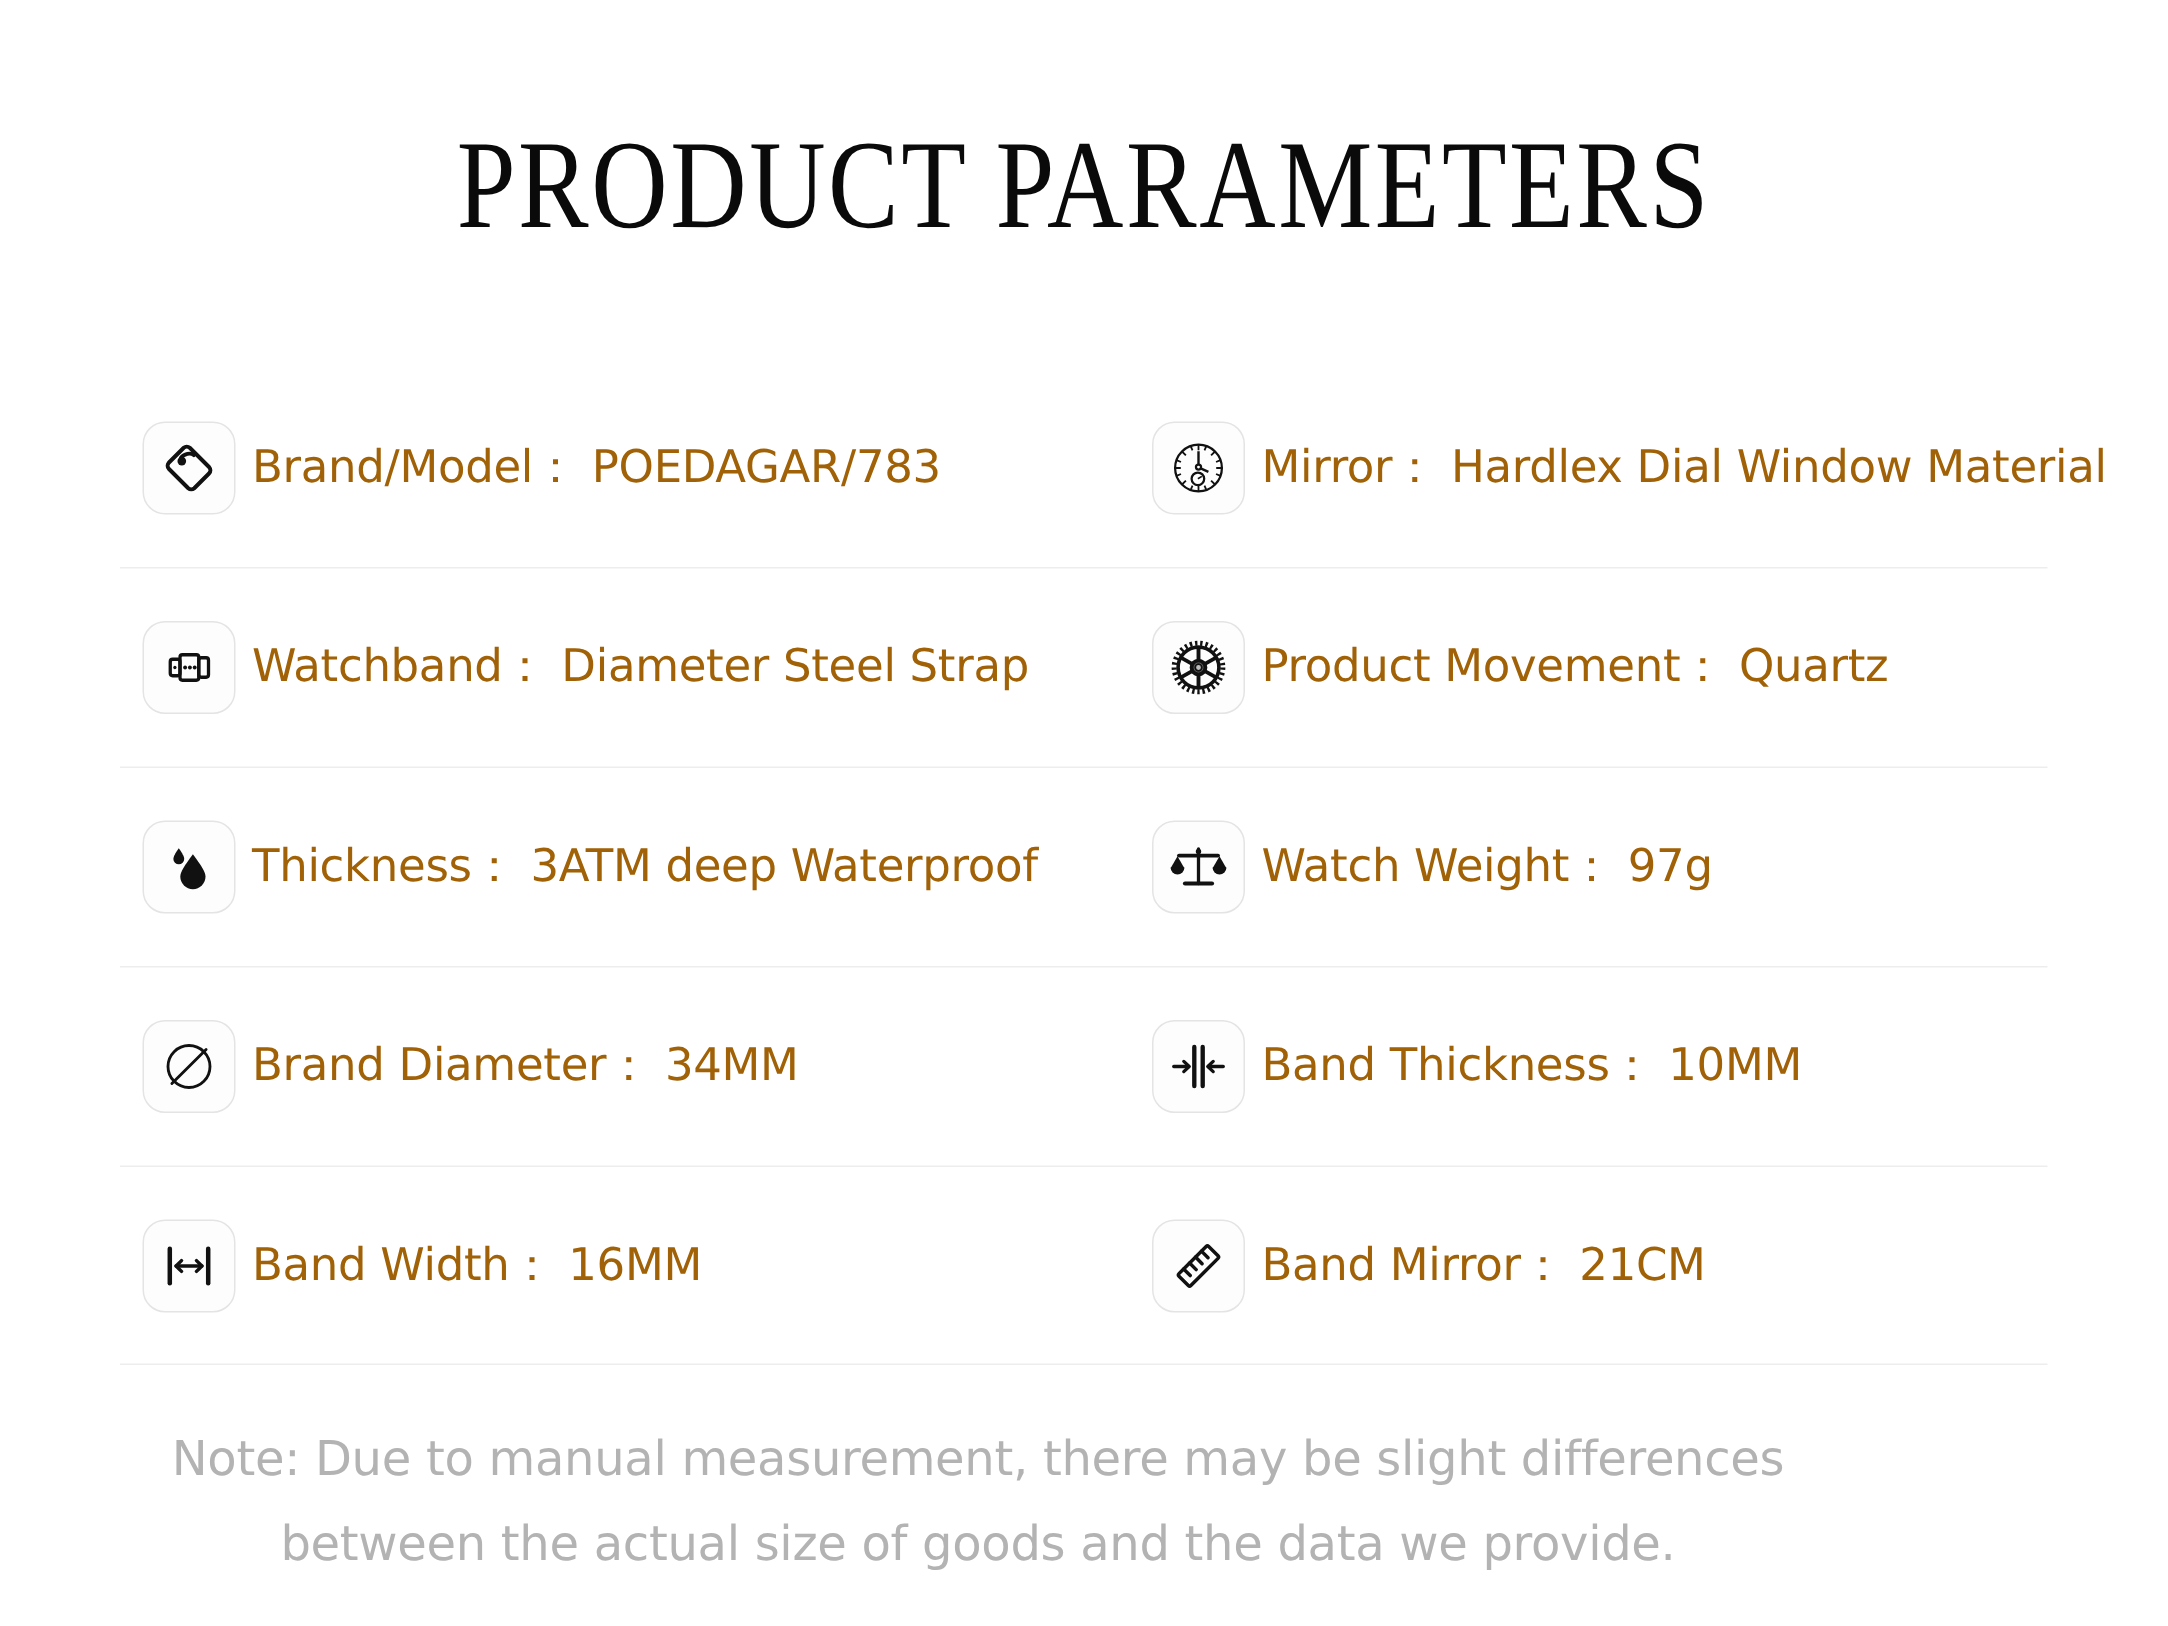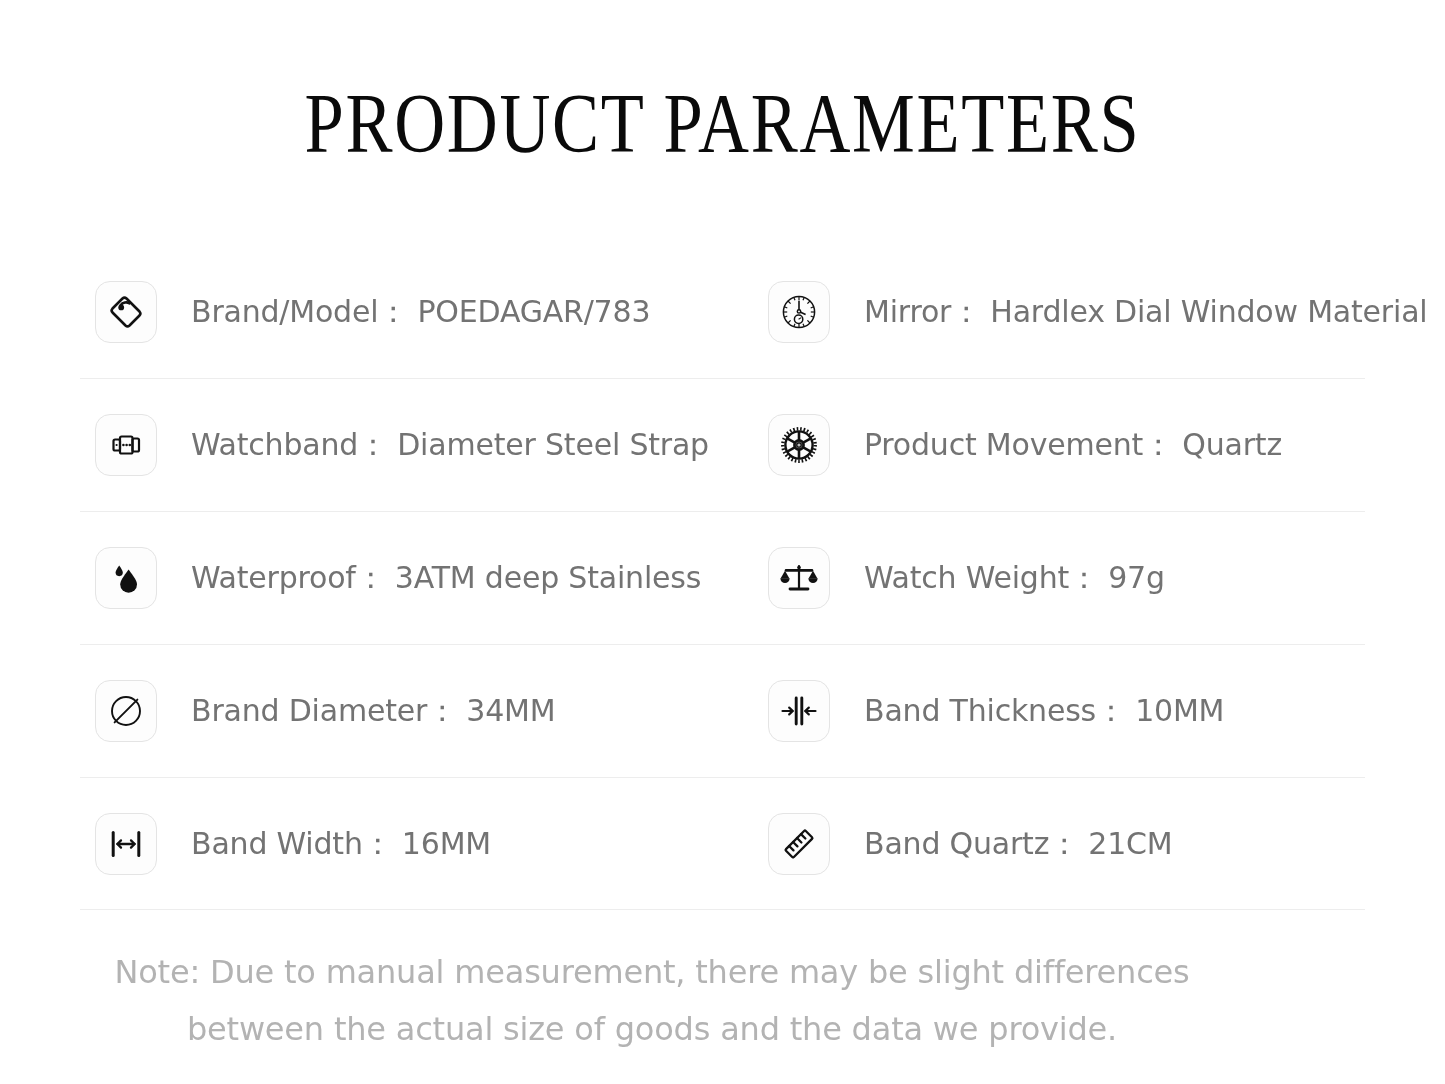--- a/index.html
+++ b/index.html
@@ -83,25 +83,25 @@
     display: flex;
     align-items: center;
     justify-content: center;
     box-sizing: border-box;
   }
   .icon-box svg {
     display: block;
   }
 
   .spec-text {
-    margin-left: 34px;
+    margin-left: 11px;
     font-family: "DejaVu Sans", sans-serif;
     font-size: 30px;
     line-height: 38px;
-    color: #737373;
+    color: #a16207;
     white-space: nowrap;
     letter-spacing: -0.2px;
   }
 
   
   .note {
     position: absolute;
     left: 0;
     top: 944px;
     width: 1304px;
@@ -206,21 +206,21 @@
     </div>
 
     <div class="spec-row">
       <div class="spec-cell col-left">
         <span class="icon-box">
           <svg width="40" height="40" viewBox="0 0 40 40" fill="#111">
             <path d="M13.2 7.5 C15.6 11 16.8 13 16.8 14.6 A3.6 3.6 0 0 1 9.6 14.6 C9.6 13 10.8 11 13.2 7.5 Z"></path>
             <path d="M22.6 11.5 C28.2 19.1 31 23.2 31 26.4 A8.4 8.4 0 0 1 14.2 26.4 C14.2 23.2 17 19.1 22.6 11.5 Z"></path>
           </svg>
         </span>
-        <span class="spec-text">Waterproof： 3ATM deep Stainless</span>
+        <span class="spec-text">Thickness： 3ATM deep Waterproof</span>
       </div>
       <div class="spec-cell col-right">
         <span class="icon-box">
           <svg width="40" height="40" viewBox="0 0 40 40" fill="none" stroke="#111" stroke-width="2.2" stroke-linecap="round">
             <line x1="20" y1="8" x2="20" y2="31"></line>
             <line x1="7" y1="12.4" x2="33" y2="12.4" stroke-width="2.6"></line>
             <line x1="11" y1="31" x2="29" y2="31" stroke-width="2.8"></line>
             <path d="M6 12.8 L10.6 20.8 L1.4 20.8 Z" fill="#111" stroke="none"></path>
             <path d="M1.4 20.4 A4.6 4.6 0 0 0 10.6 20.4 Z" fill="#111" stroke="none"></path>
             <path d="M34 12.8 L38.6 20.8 L29.4 20.8 Z" fill="#111" stroke="none"></path>
@@ -275,21 +275,21 @@
           <svg width="42" height="42" viewBox="0 0 42 42" fill="none" stroke="#111" stroke-width="2.3" stroke-linejoin="round" stroke-linecap="round">
             <g transform="rotate(-45 21 21)">
               <rect x="7" y="15.4" width="28" height="11.2" rx="1.2"></rect>
               <line x1="12.6" y1="15.4" x2="12.6" y2="21.6"></line>
               <line x1="18.2" y1="15.4" x2="18.2" y2="21.6"></line>
               <line x1="23.8" y1="15.4" x2="23.8" y2="21.6"></line>
               <line x1="29.4" y1="15.4" x2="29.4" y2="21.6"></line>
             </g>
           </svg>
         </span>
-        <span class="spec-text">Band Quartz： 21CM</span>
+        <span class="spec-text">Band Mirror： 21CM</span>
       </div>
     </div>
 
   </div>
 
   <div class="note">
     <span class="note-line">Note: Due to manual measurement, there may be slight differences</span>
     <span class="note-line">between the actual size of goods and the data we provide.</span>
   </div>
 

